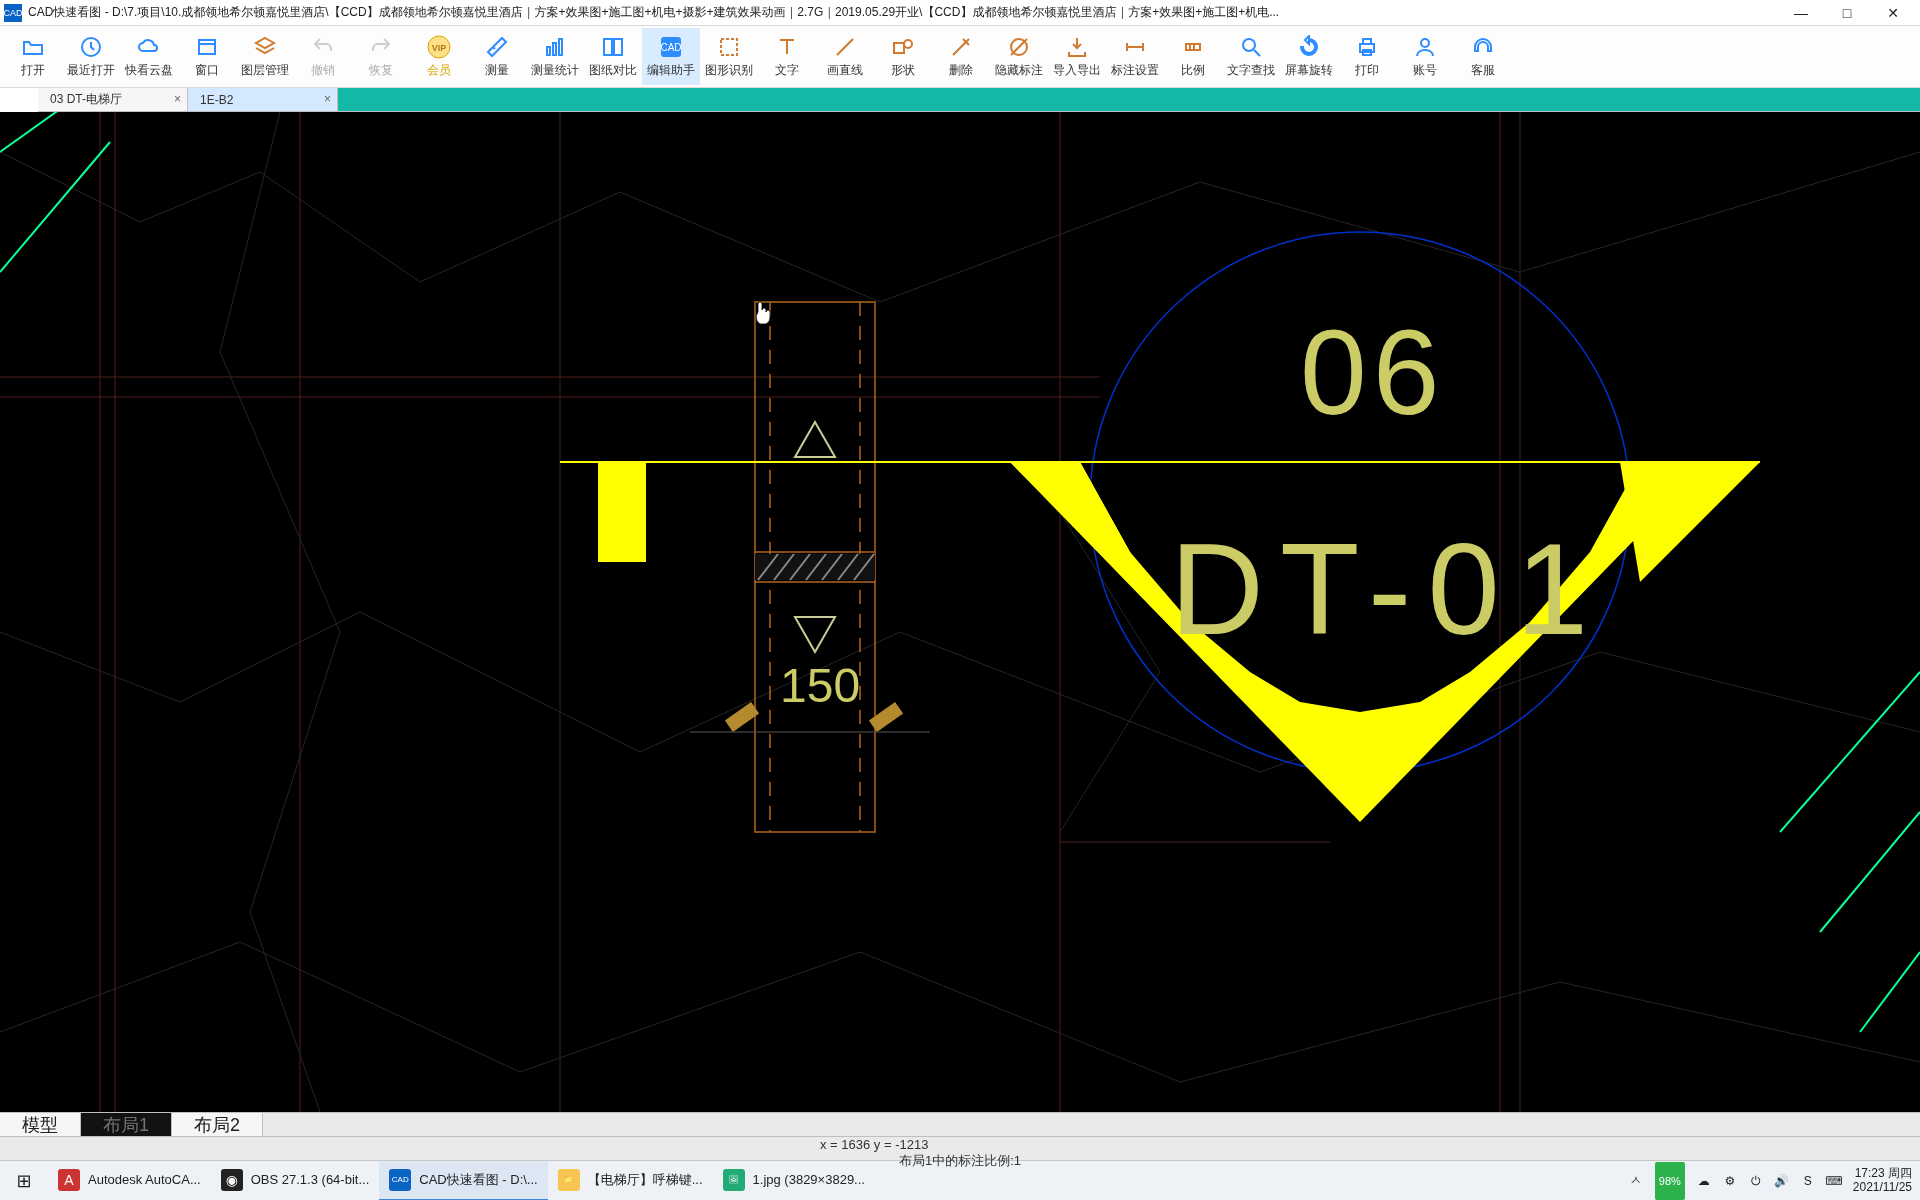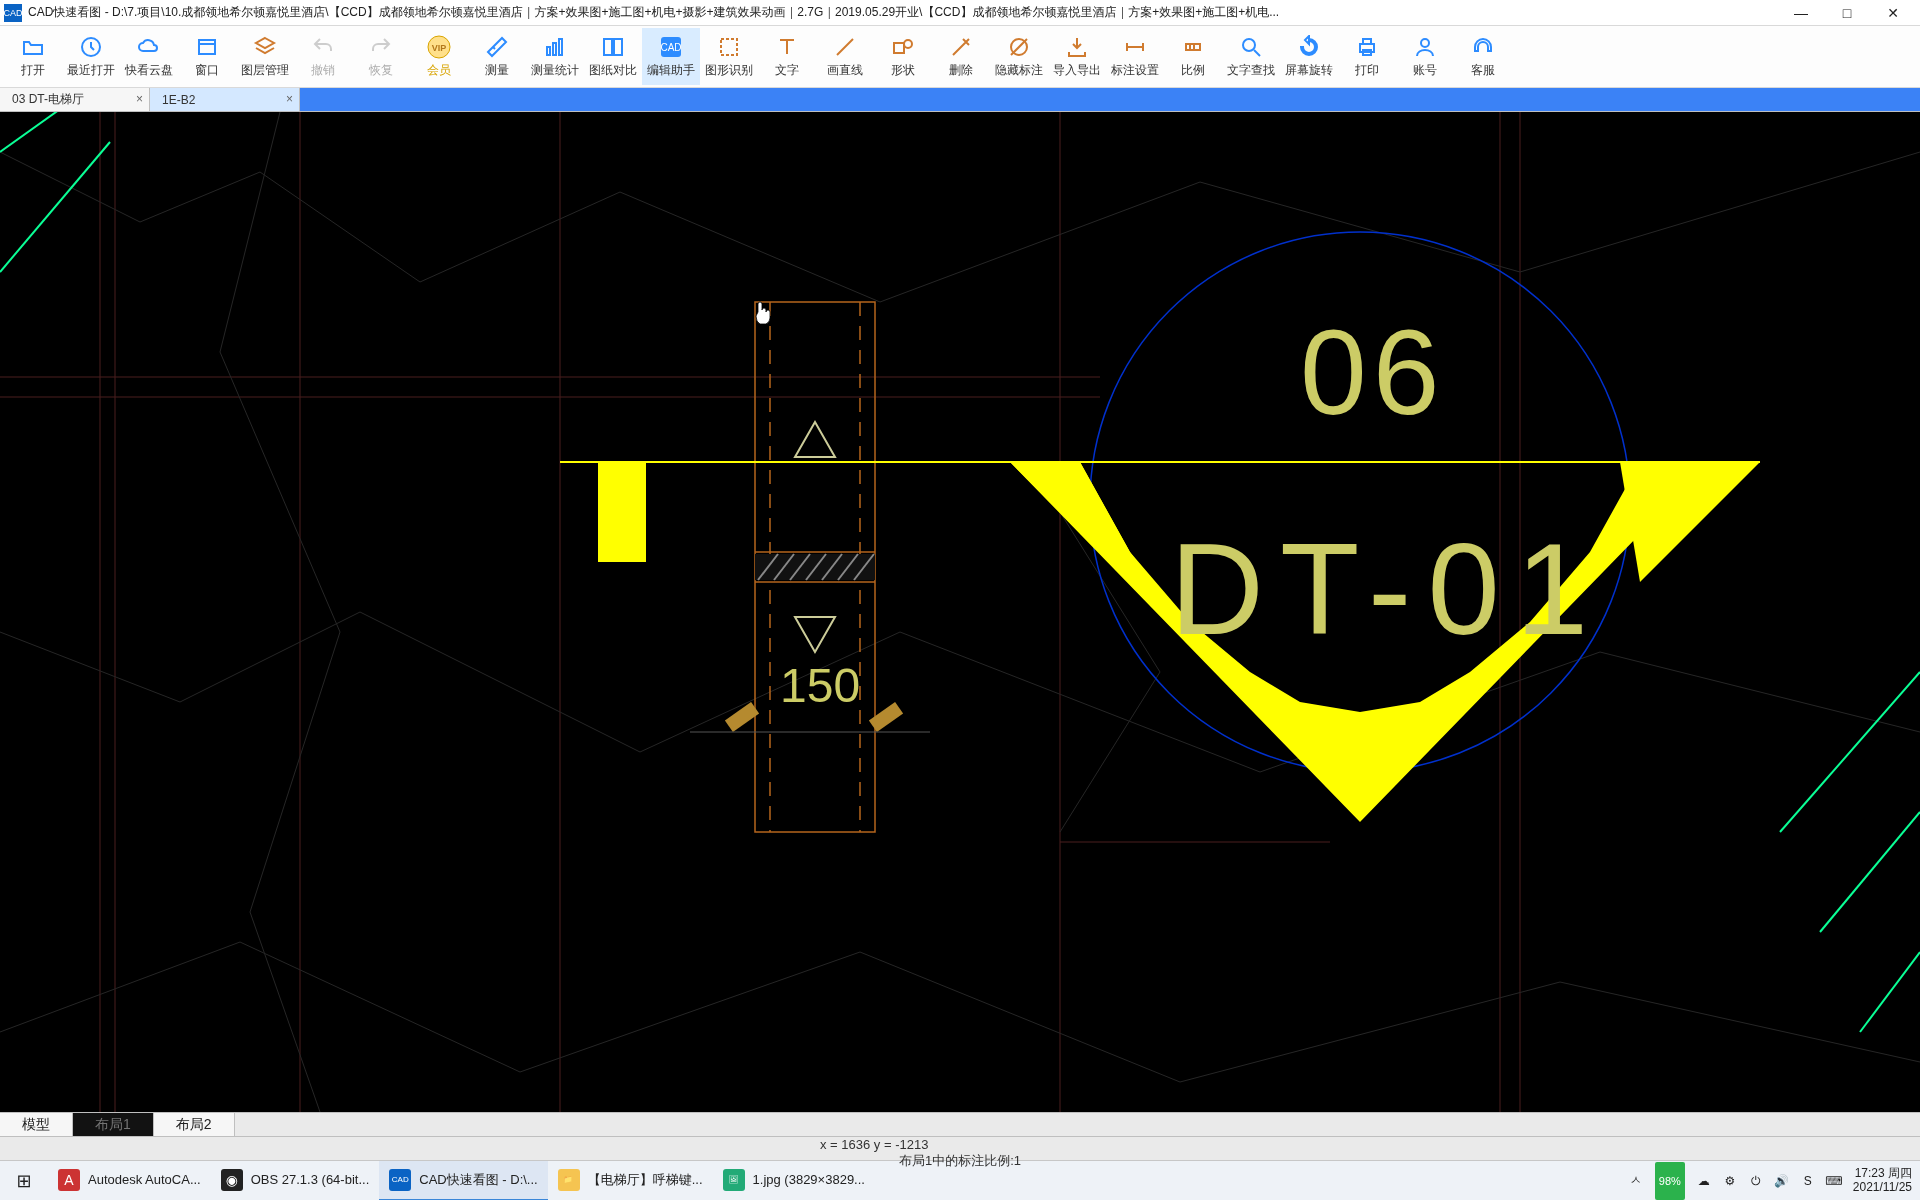--- a/index.html
+++ b/index.html
@@ -14,31 +14,31 @@
 
   
   .toolbar { height:62px; background:#fdfdfd; border-bottom:1px solid #d9d9d9; display:flex; align-items:stretch; padding:2px 4px; }
   .tool { width:58px; display:flex; flex-direction:column; align-items:center; justify-content:center; font-size:12px; color:#333; }
   .tool .ico { width:26px; height:26px; display:flex; align-items:center; justify-content:center; margin-bottom:2px; }
   .tool.disabled { opacity:.4; }
   .tool.vip .ico { color:#d8a400; }
   .tool.highlight { background:#d9ecff; }
 
   
-  .doctabs { height:24px; background:#3b82f6; display:flex; align-items:stretch; border-bottom:1px solid #bfbfbf; font-size:12px; }
+  .doctabs { height:24px; background:#14b8a6; display:flex; align-items:stretch; border-bottom:1px solid #bfbfbf; font-size:12px;margin-left:38px; }
   .doctab { min-width:150px; padding:0 24px 0 12px; display:flex; align-items:center; position:relative; border-right:1px solid #bfbfbf; background:#f6f6f6; color:#333; }
   .doctab.active { background:#d4e8ff; }
   .doctab .tab-x { position:absolute; right:6px; top:4px; font-size:12px; color:#666; }
 
   
   .canvas-wrap { position:relative; height:calc(1200px - 26px - 62px - 24px - 24px - 24px - 40px); background:#000; overflow:hidden; }
   .canvas-wrap svg { position:absolute; inset:0; width:100%; height:100%; }
 
   
-  .layouttabs { height:24px; background:#eaeaea; display:flex; align-items:stretch; font-size:14px; border-top:1px solid #bfbfbf; }
+  .layouttabs { height:24px; background:#eaeaea; display:flex; align-items:stretch; font-size:18px; border-top:1px solid #bfbfbf; }
   .ltab { padding:0 22px; display:flex; align-items:center; border-right:1px solid #bfbfbf; background:#f6f6f6; color:#222; }
   .ltab.active { background:#121212; color:#737373; }
 
   
   .statusbar { height:24px; background:#eaeaea; display:flex; align-items:center; font-size:13px; color:#333; padding:0 8px; border-top:1px solid #bfbfbf;flex-direction:column; }
   .statusbar .coord { width:280px; }
   .statusbar .scaleinfo { }
 
   
   .taskbar { height:40px; background:#eef2f7; display:flex; align-items:center; font-size:13px; color:#222; border-top:1px solid #c7c7c7; }

